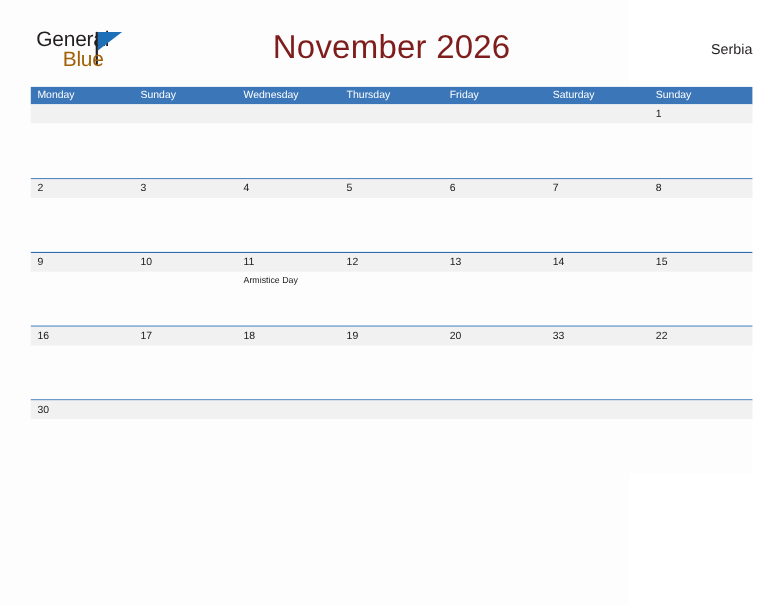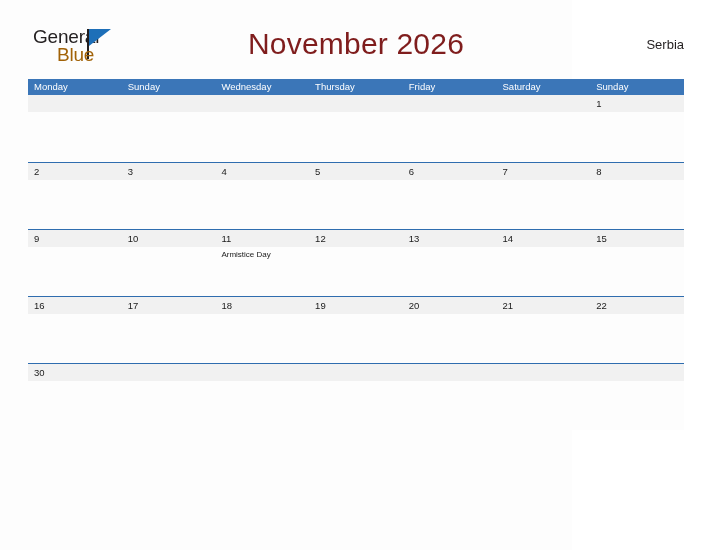--- a/index.html
+++ b/index.html
@@ -263,21 +263,21 @@
             <div class="body-cell"></div>
           </div>
         </div>
         <div class="week-row">
           <div class="numbers">
             <div class="num-cell">16</div>
             <div class="num-cell">17</div>
             <div class="num-cell">18</div>
             <div class="num-cell">19</div>
             <div class="num-cell">20</div>
-            <div class="num-cell">21</div>
+            <div class="num-cell">33</div>
             <div class="num-cell">22</div>
           </div>
           <div class="bodies">
             <div class="body-cell"></div>
             <div class="body-cell"></div>
             <div class="body-cell"></div>
             <div class="body-cell"></div>
             <div class="body-cell"></div>
             <div class="body-cell"></div>
             <div class="body-cell"></div>

